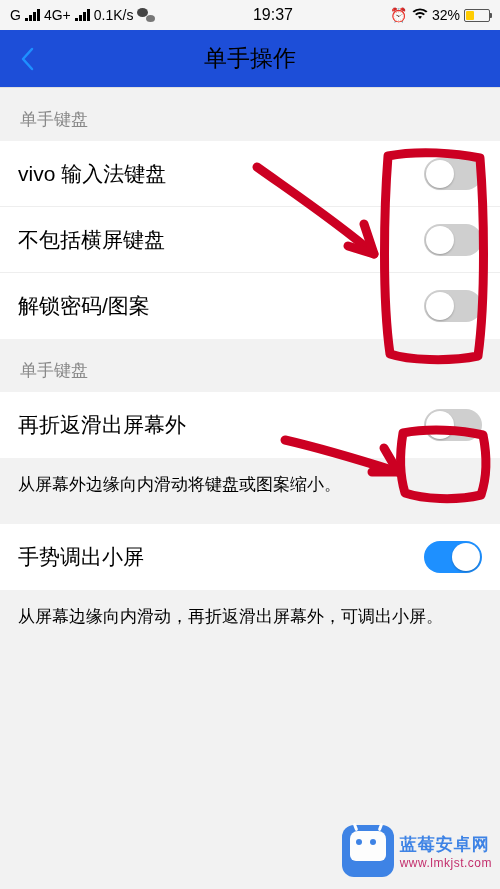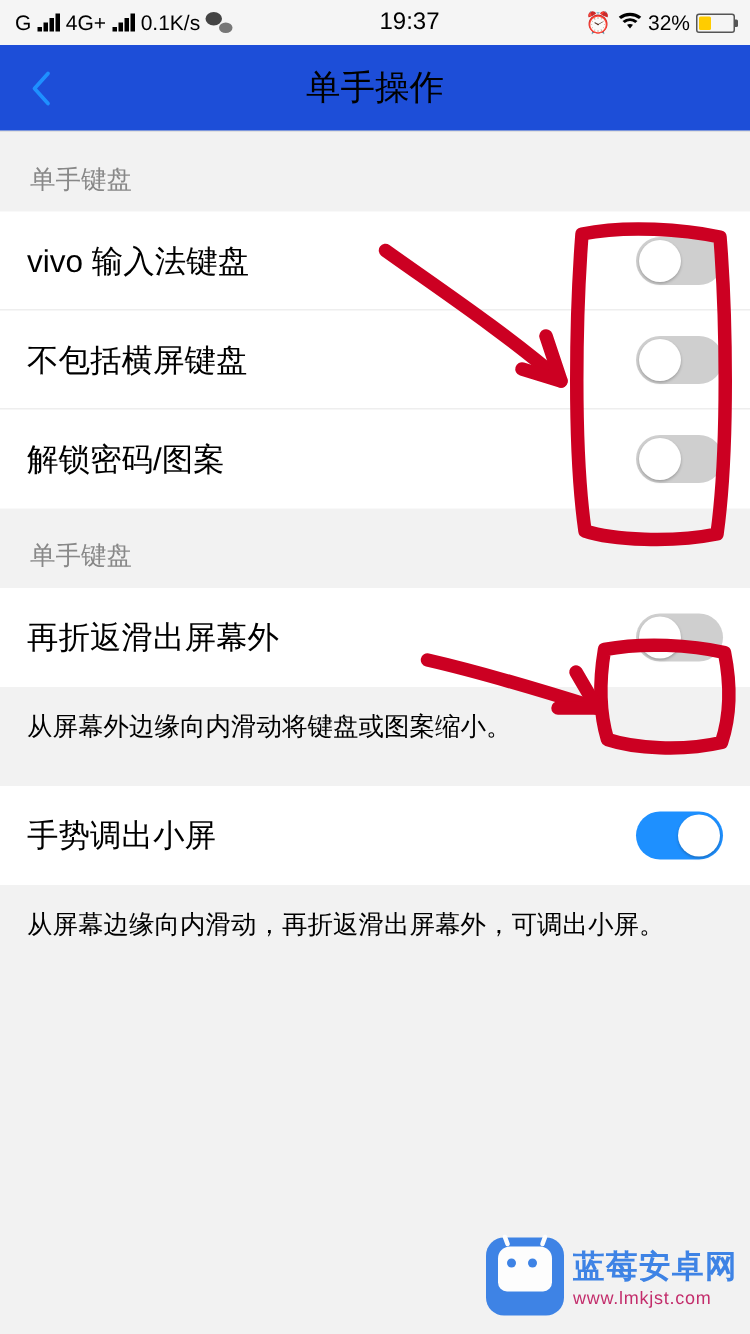--- a/index.html
+++ b/index.html
@@ -31,21 +31,21 @@
   .hint { font-size: 17px; color: #000000; padding: 14px 18px 8px 18px; line-height: 1.5; }
   .spacer { height: 18px; }
   .annot { position: absolute; pointer-events: none; }
   .annot svg { overflow: visible; }
   .watermark { position: absolute; right: 8px; bottom: 12px; display: flex; align-items: center; gap: 6px; opacity: 0.9; }
   .watermark .logo { width: 52px; height: 52px; background: #2b78e4; border-radius: 12px; position: relative; }
   .watermark .logo::before { content: ""; position: absolute; left: 8px; top: 6px; width: 36px; height: 30px; background: #fff; border-radius: 8px 8px 6px 6px; }
   .watermark .logo::after { content: ""; position: absolute; left: 14px; top: 14px; width: 6px; height: 6px; background: #2b78e4; border-radius: 50%; box-shadow: 14px 0 0 #2b78e4; }
   .watermark .logo .ant1 { position: absolute; left: 12px; top: -2px; width: 3px; height: 8px; background: #fff; border-radius: 2px; transform: rotate(-20deg); }
   .watermark .logo .ant2 { position: absolute; right: 12px; top: -2px; width: 3px; height: 8px; background: #fff; border-radius: 2px; transform: rotate(20deg); }
-  .watermark-text { font-size: 21px; color: #2b78e4; font-weight: 600; letter-spacing: 1px; }
+  .watermark-text { font-size: 17px; color: #2b78e4; font-weight: 600; letter-spacing: 1px; }
   .wechat-icon { width: 18px; height: 18px; position: relative; display: inline-block; }
   .wechat-icon::before { content: ""; position: absolute; left: 0; top: 2px; width: 11px; height: 9px; background: #444; border-radius: 50%; }
   .wechat-icon::after { content: ""; position: absolute; right: 0; bottom: 2px; width: 9px; height: 7px; background: #777; border-radius: 50%; }
 </style>
 </head>
 <body>
 
 <div class="status-bar">
   <div class="status-left">
     <span>G</span>

